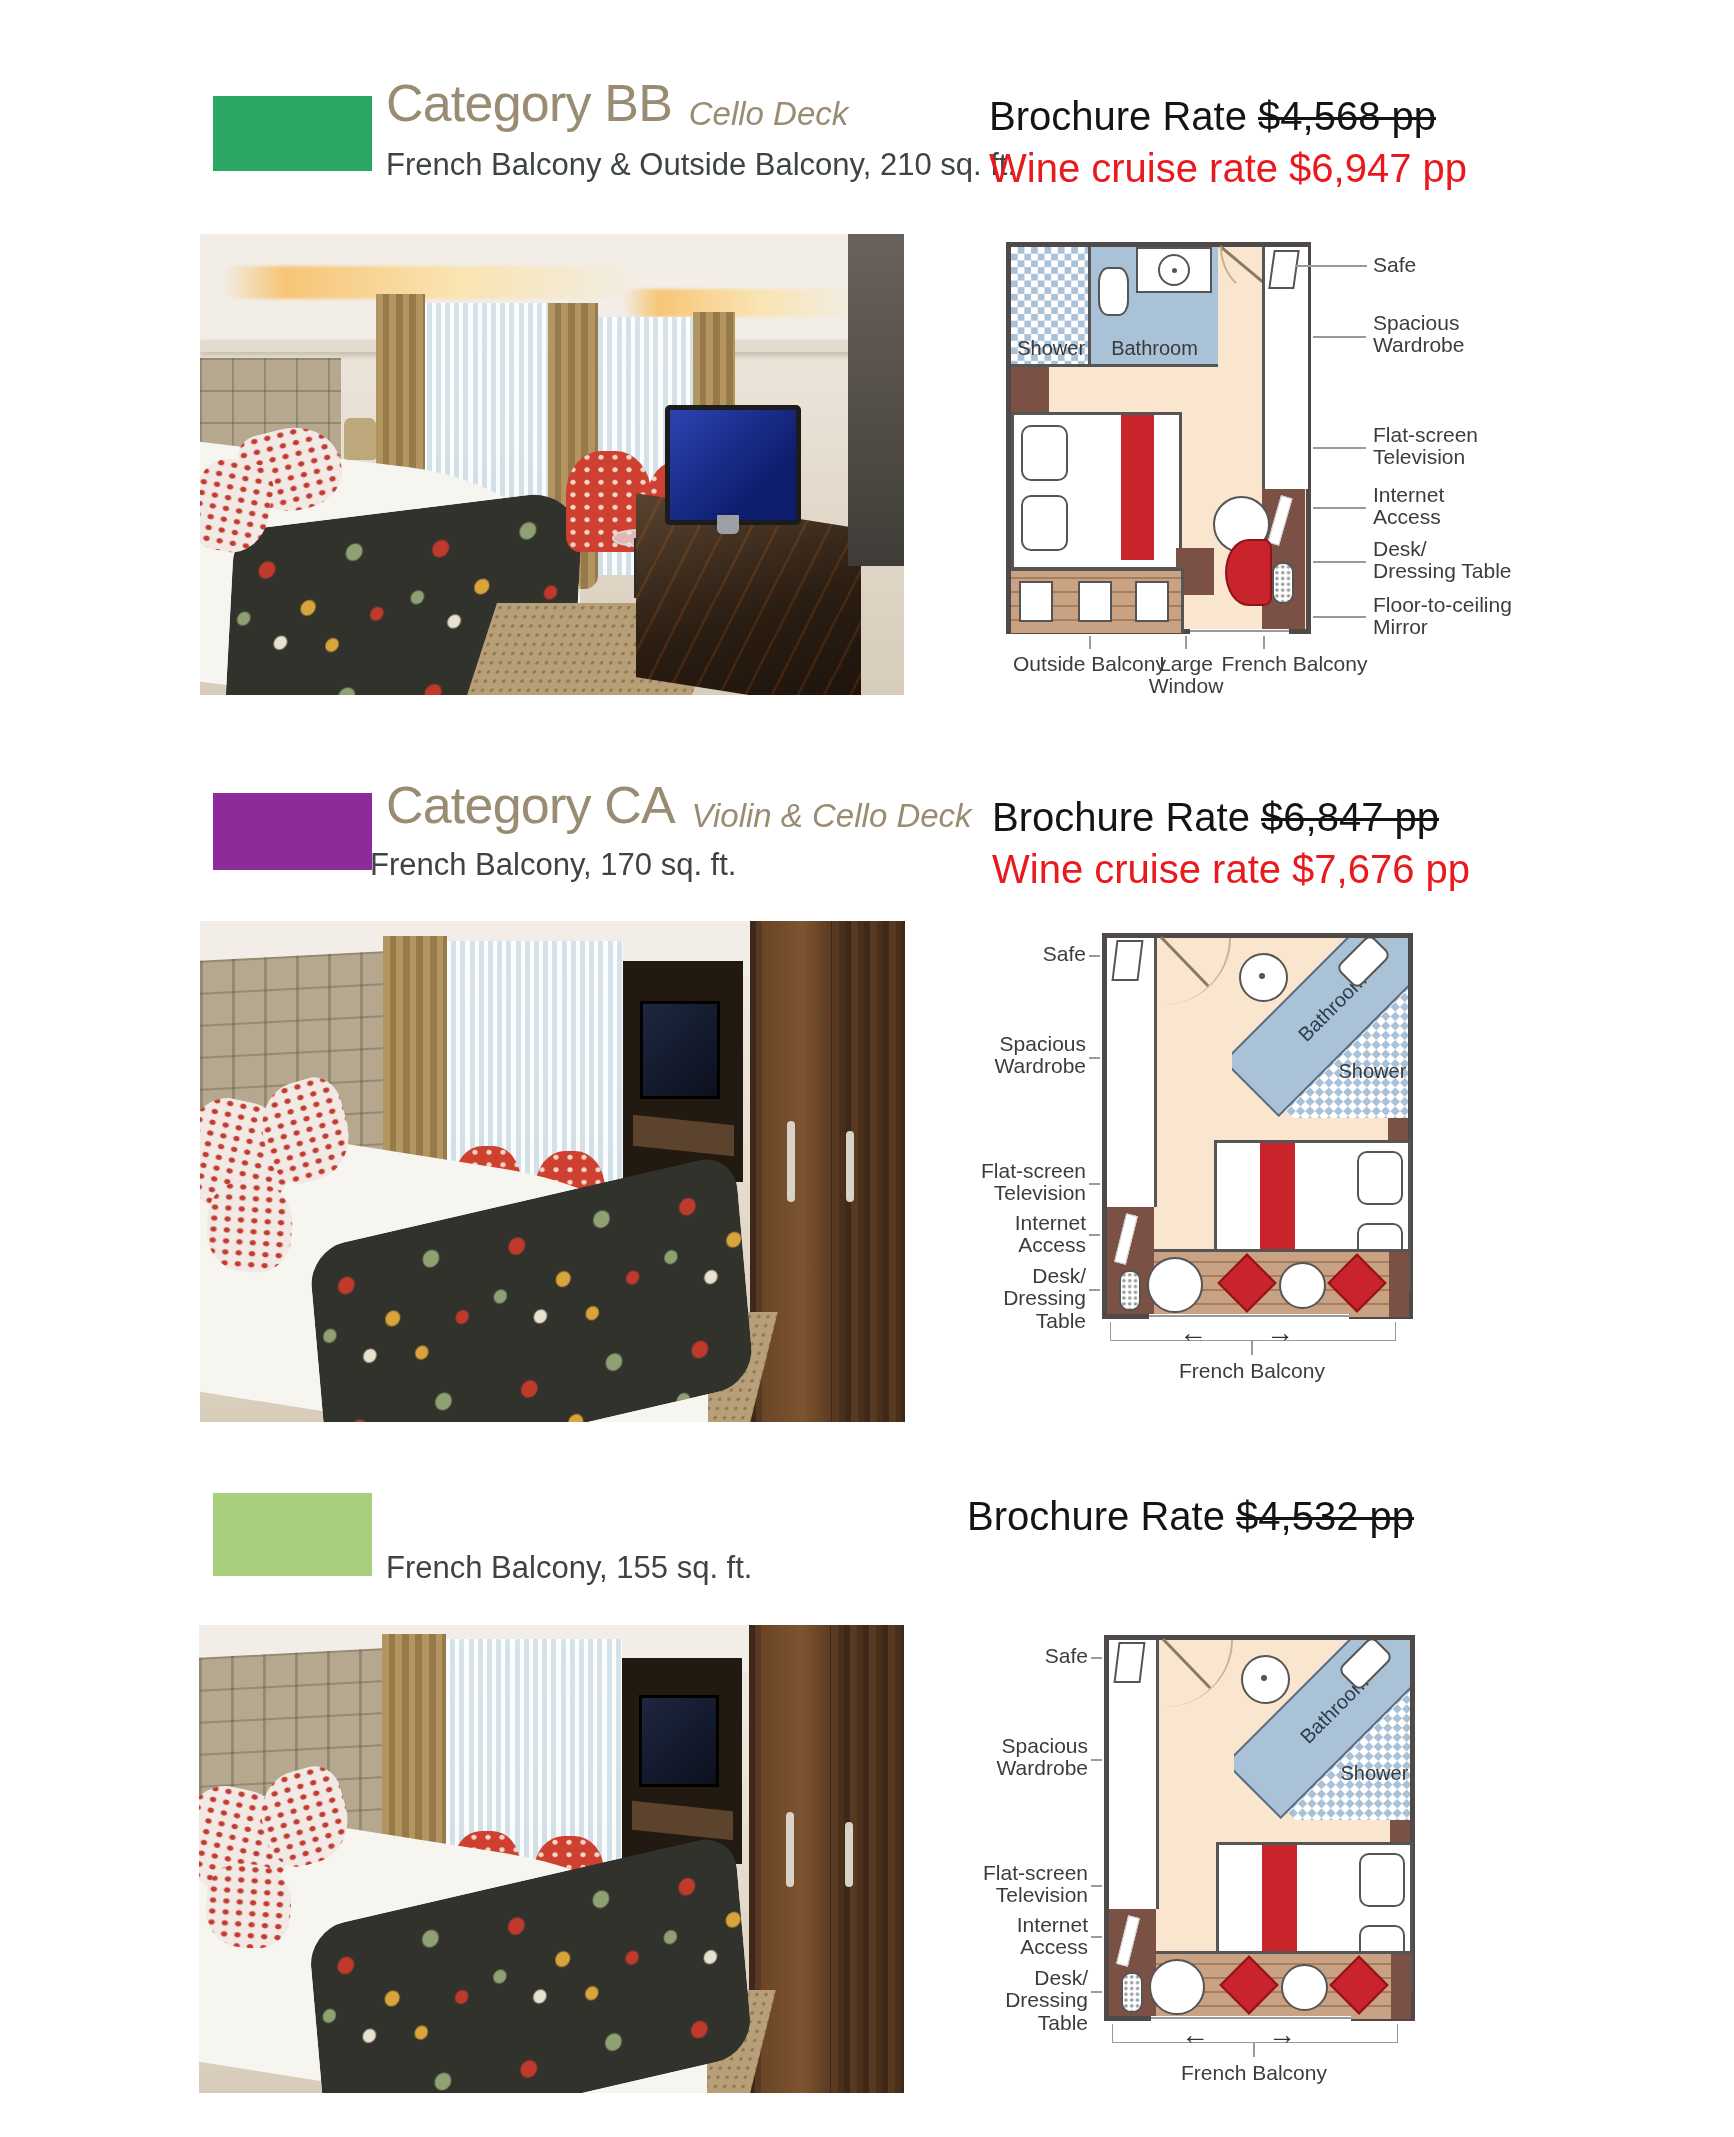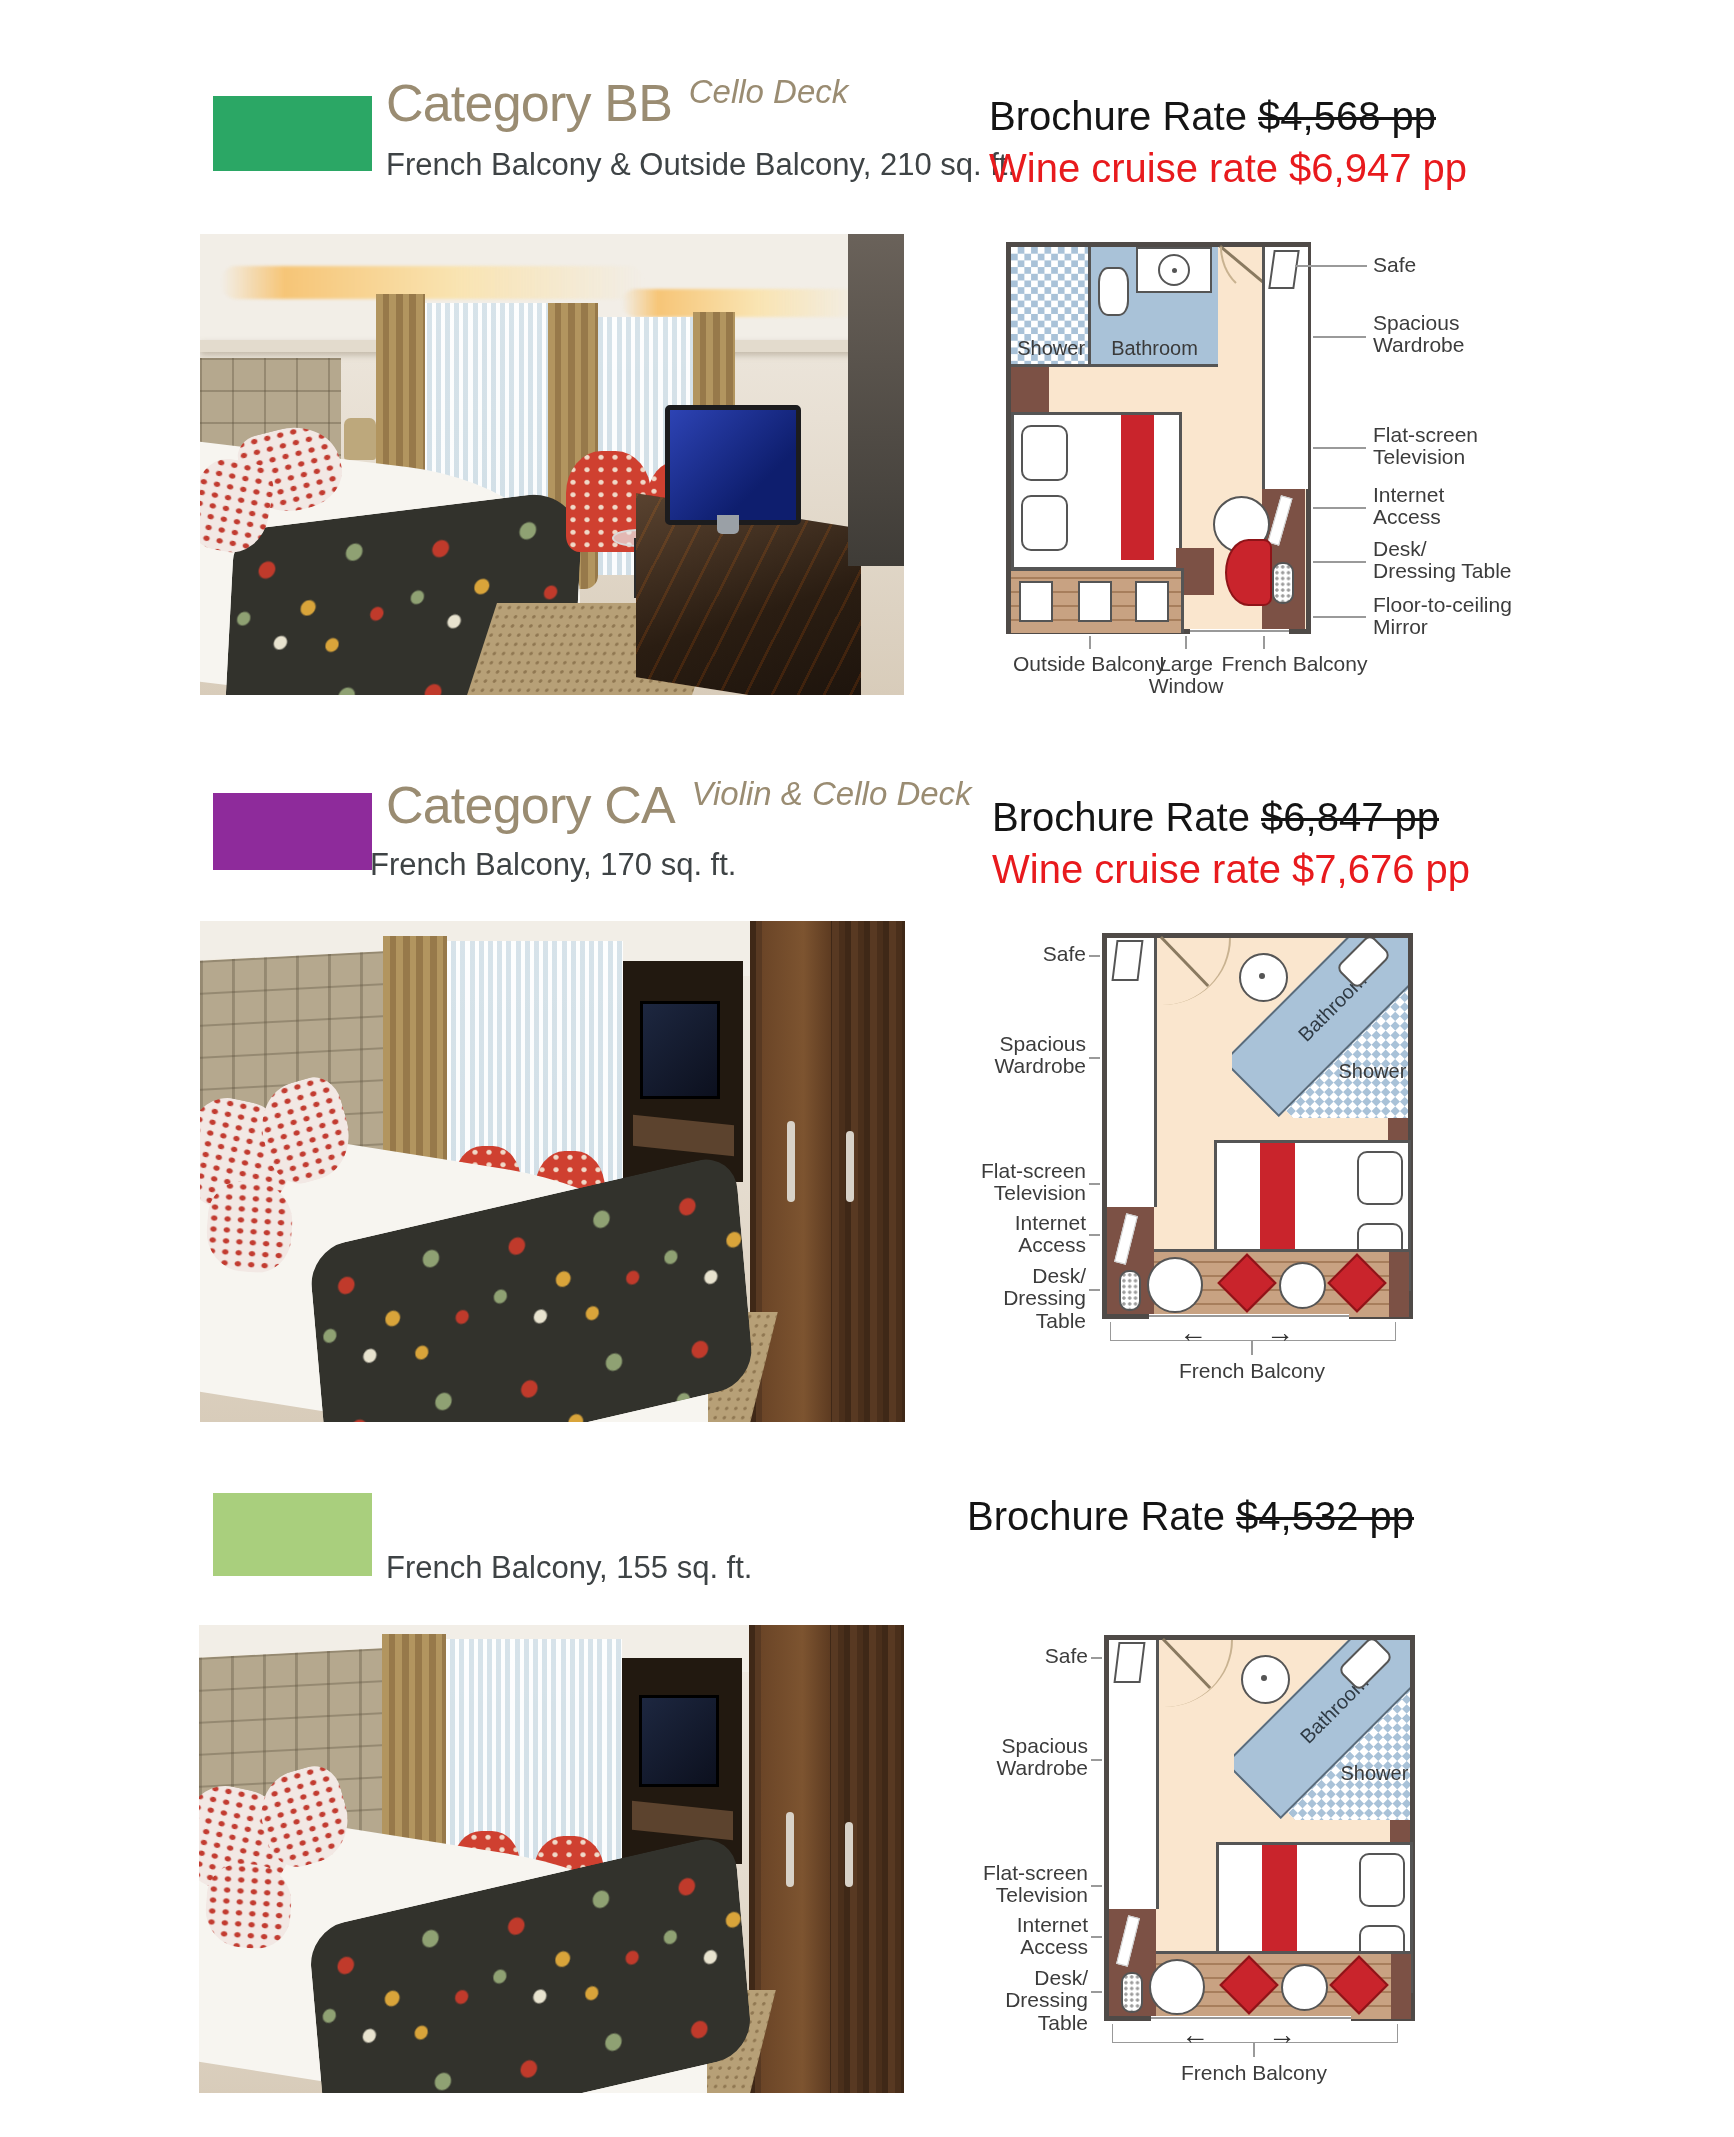--- a/index.html
+++ b/index.html
@@ -1,21 +1,21 @@
 <!DOCTYPE html>
 <html style="font-size:13.4px"><head>
 <meta charset="utf-8">
 <style>
   html,body{margin:0;padding:0;background:#ffffff;}
   .page{position:relative;width:1735px;height:2137px;background:#fff;
         font-family:"Liberation Sans",sans-serif;overflow:hidden;}
 
   
   .swatch{position:absolute;width:159px;height:75px;}
-  .header{position:absolute;display:flex;align-items:flex-start;gap:16.7px;color:#9A8C72;}
+  .header{position:absolute;display:flex;align-items:flex-end;gap:16.7px;color:#9A8C72;}
   .cat-title{font-size:52px;letter-spacing:-0.8px;}
   .deck{font-size:33px;font-style:italic;}
   .subtitle{position:absolute;font-size:31px;color:#3E4345;}
   .rates{position:absolute;}
   .rate1{font-size:40px;color:#141414;white-space:nowrap;}
   .rate1 s{text-decoration:line-through;text-decoration-thickness:3.3px;}
   .rate2{font-size:40px;color:#E81A1D;margin-top:6.7px;white-space:nowrap;}
 
   
   .photo{position:absolute;overflow:hidden;background:linear-gradient(#f1ece4 0%,#e8e0d4 40%,#d8ccba 100%);}

